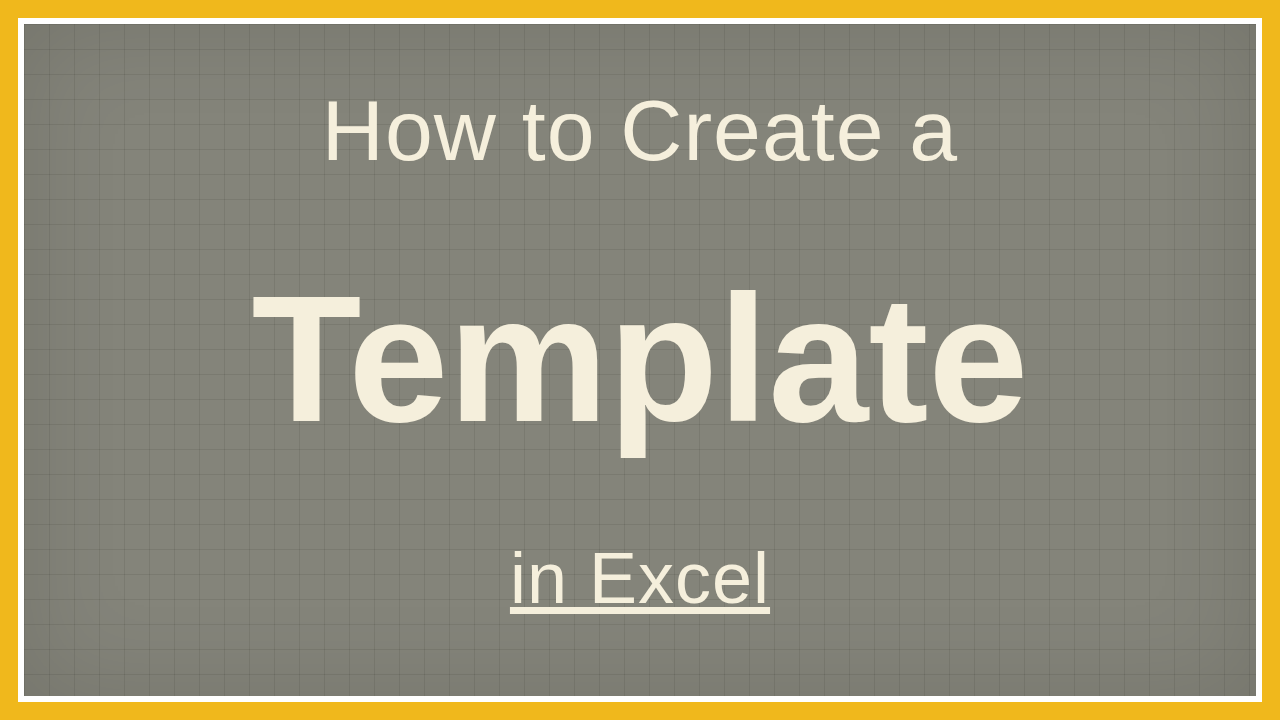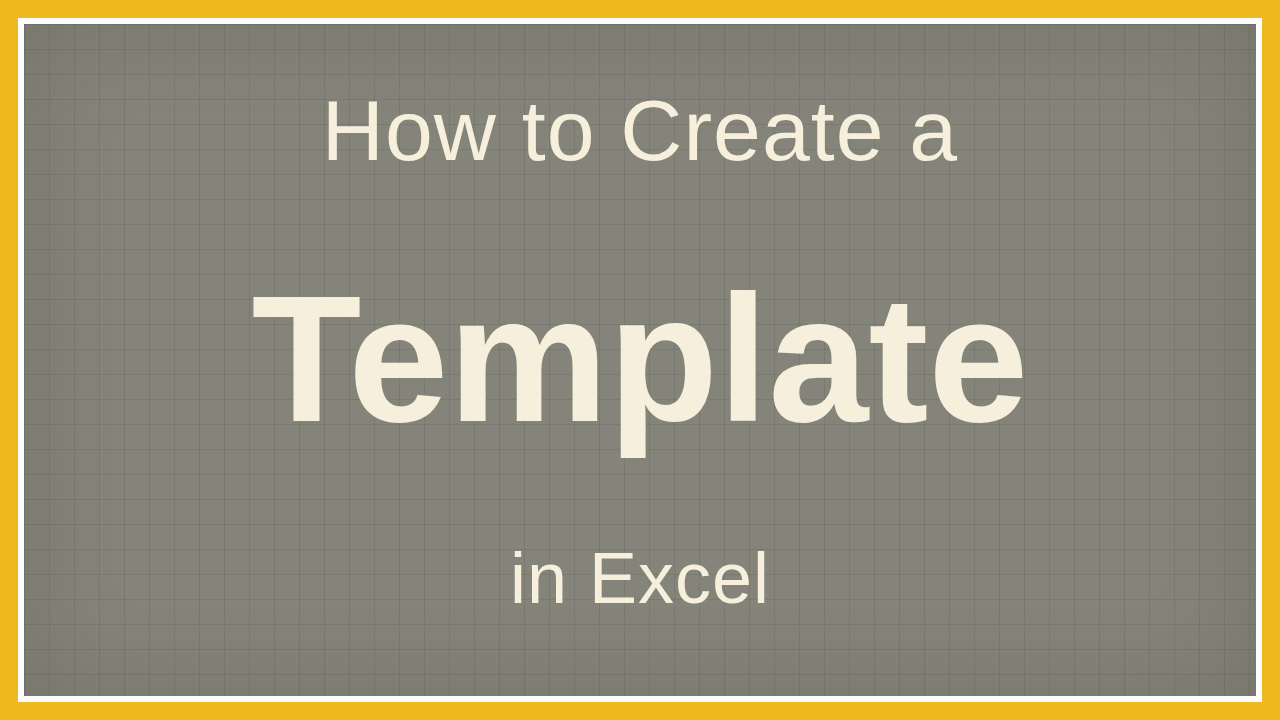--- a/index.html
+++ b/index.html
@@ -52,20 +52,21 @@
       font-size: 180px;
       font-weight: 700;
       letter-spacing: 0px;
       text-align: center;
     }
     .line3 {
       color: #f5efdc;
       font-size: 72px;
       font-weight: 400;
       letter-spacing: 1px;
+      text-decoration: underline;
     }
   </style>
 </head>
 <body>
 
 <div class="outer-frame">
   <div class="inner-frame">
     <div class="content-area">
       <div class="line1">How to Create a</div>
       <div class="line2">Template</div>

